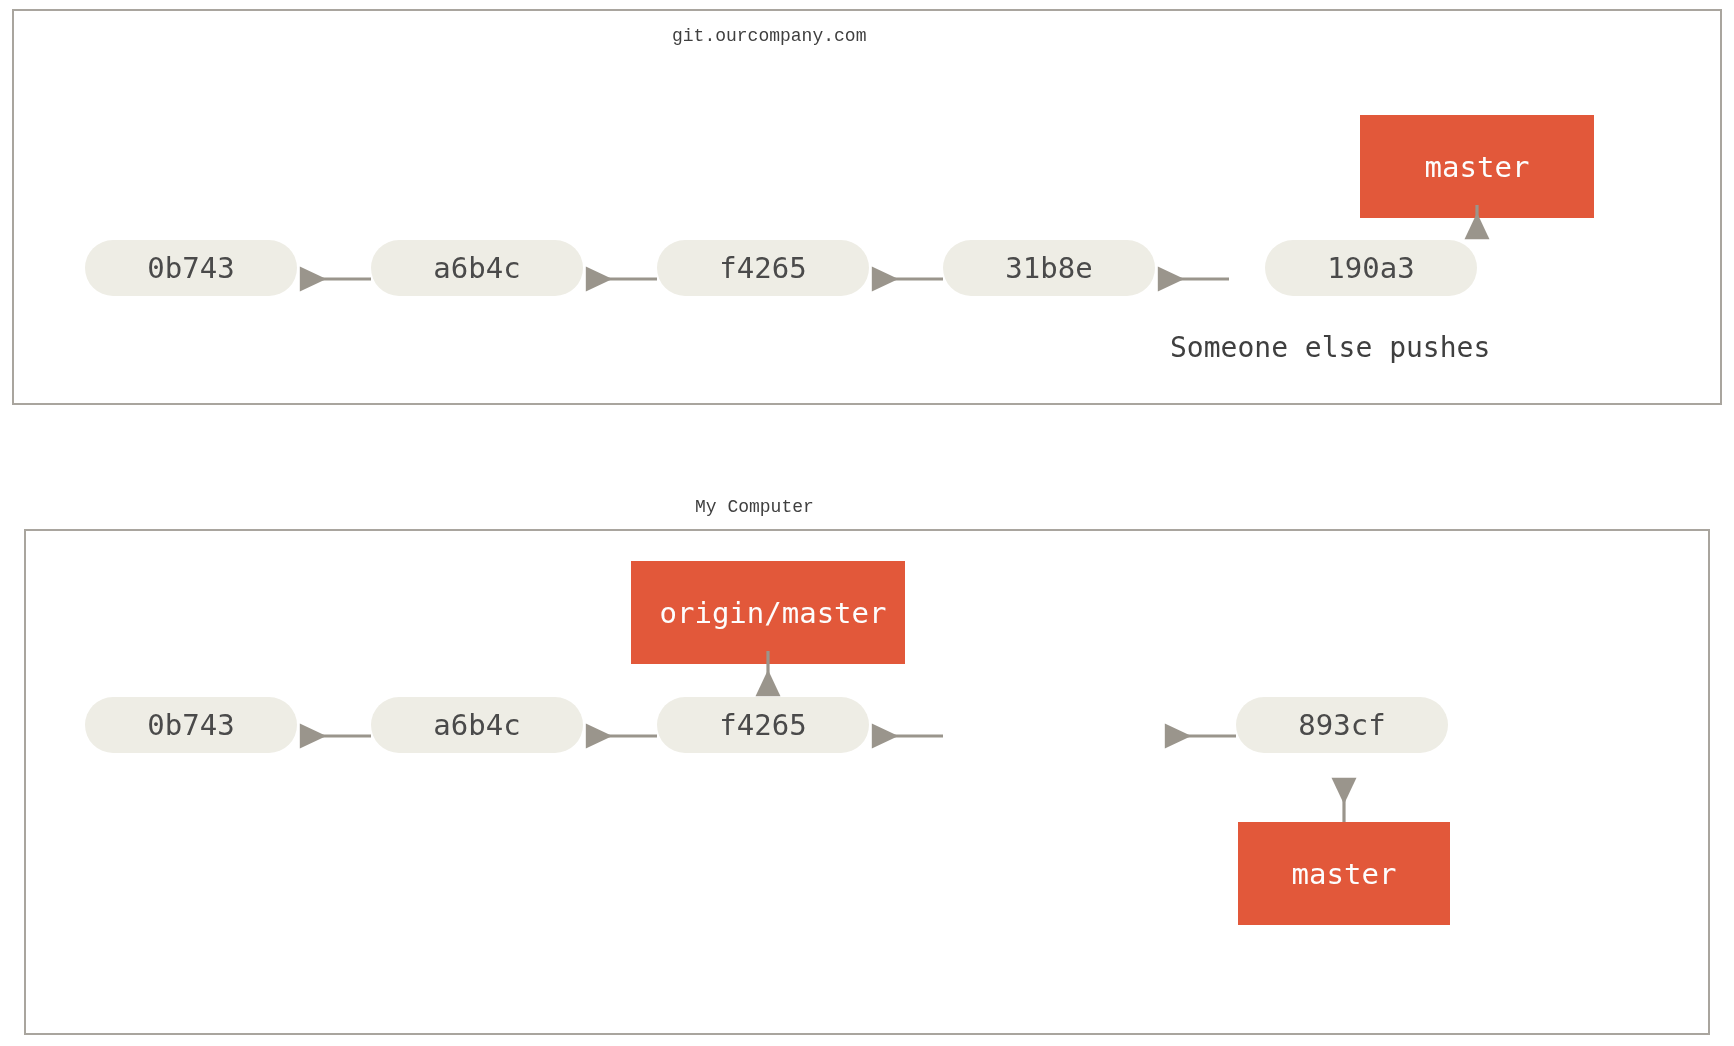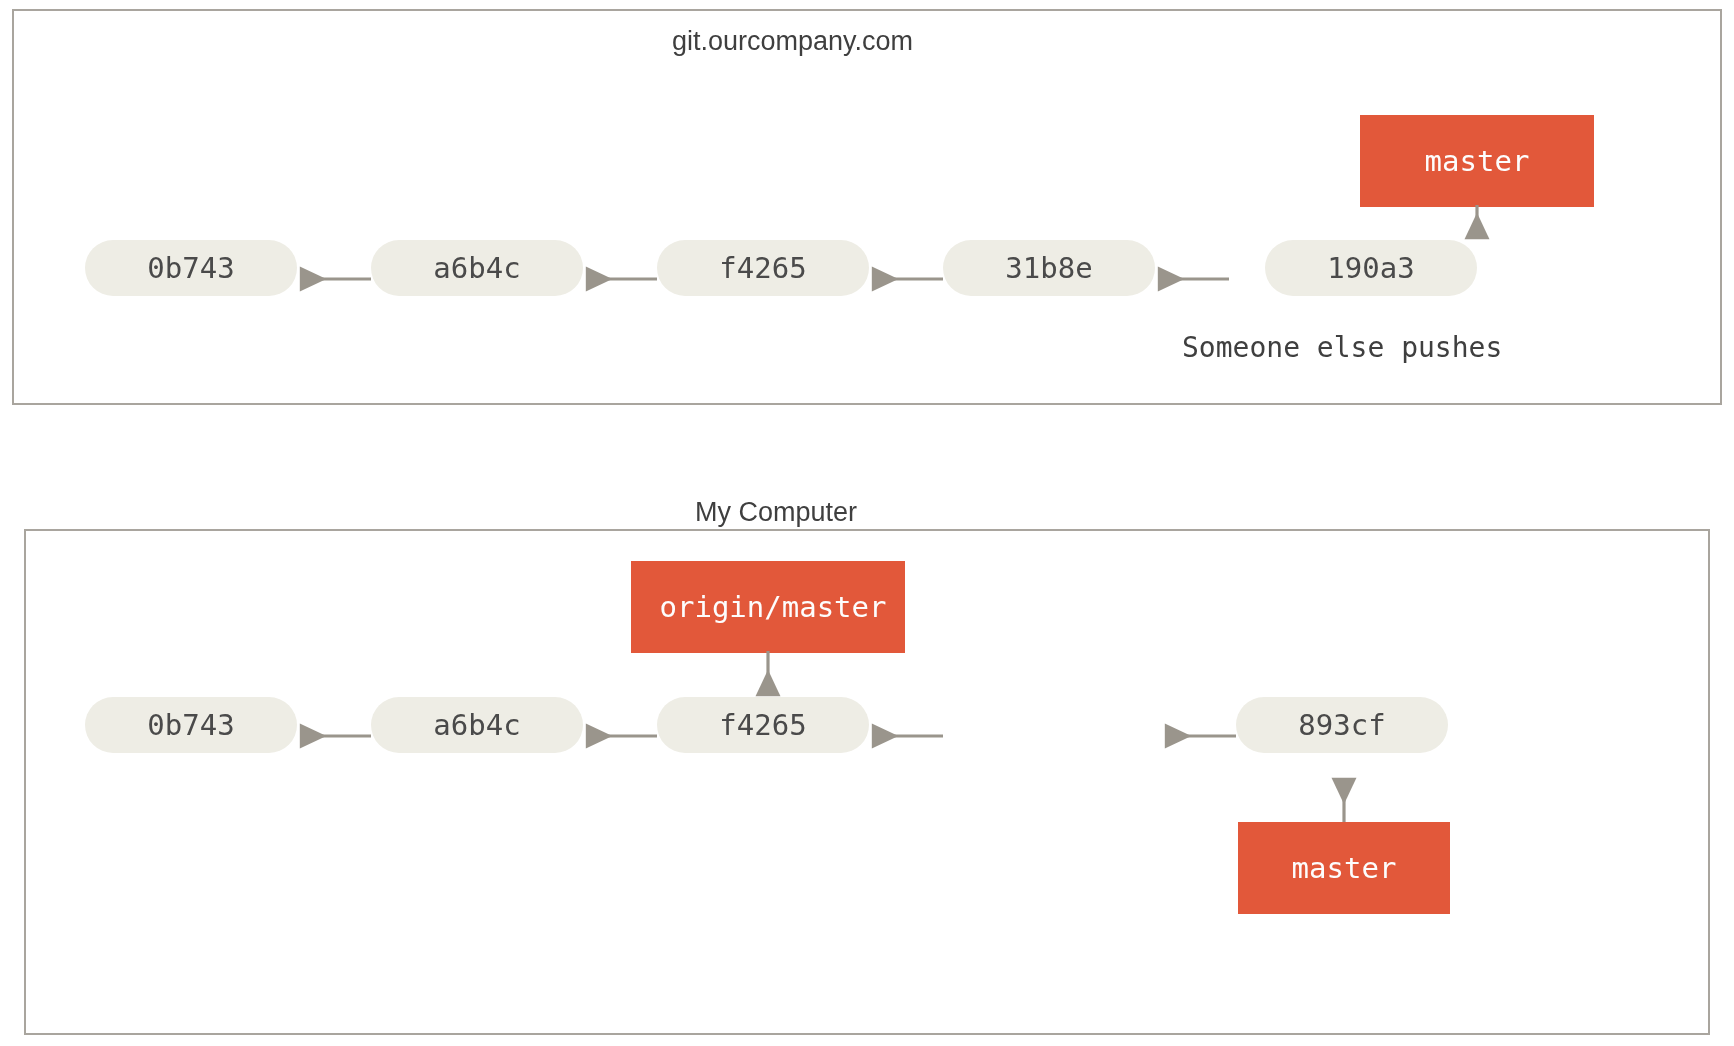--- a/index.html
+++ b/index.html
@@ -38,25 +38,25 @@
   #panel-local {
     left: 24px;
     top: 529px;
     width: 1686px;
     height: 506px;
   }
 
   
   .panel-title {
     position: absolute;
-    font-size: 27px;
+    font-size: 18px;
     color: #3f3f3f;
     letter-spacing: 0px;
     white-space: nowrap;
-    font-family: Liberation Sans, sans-serif;
+    font-family: Liberation Mono, monospace;
   }
 
   
   .commit {
     position: absolute;
     width: 212px;
     height: 56px;
     border-radius: 39px;
     background: #eeede5;
     color: #4a4a4a;
@@ -71,32 +71,31 @@
   
   .branch-label {
     position: absolute;
     background: #e2583a;
     color: #fdfdfd;
     font-size: 29px;
     display: flex;
     align-items: center;
     justify-content: center;
     box-sizing: border-box;
-    height: 92px;
+    height: 103px;
     font-family: "DejaVu Sans Mono", "Liberation Mono", monospace;
   }
 
   
   .annotation {
     position: absolute;
     font-size: 28px;
     color: #3f3f3f;
     white-space: nowrap;
     font-family: "DejaVu Sans Mono", "Liberation Mono", monospace;
-    margin-left: 12px;
   }
 
   
   .arrows {
     position: absolute;
     left: 0; top: 0;
     width: 1734px;
     height: 1046px;
     pointer-events: none;
   }

